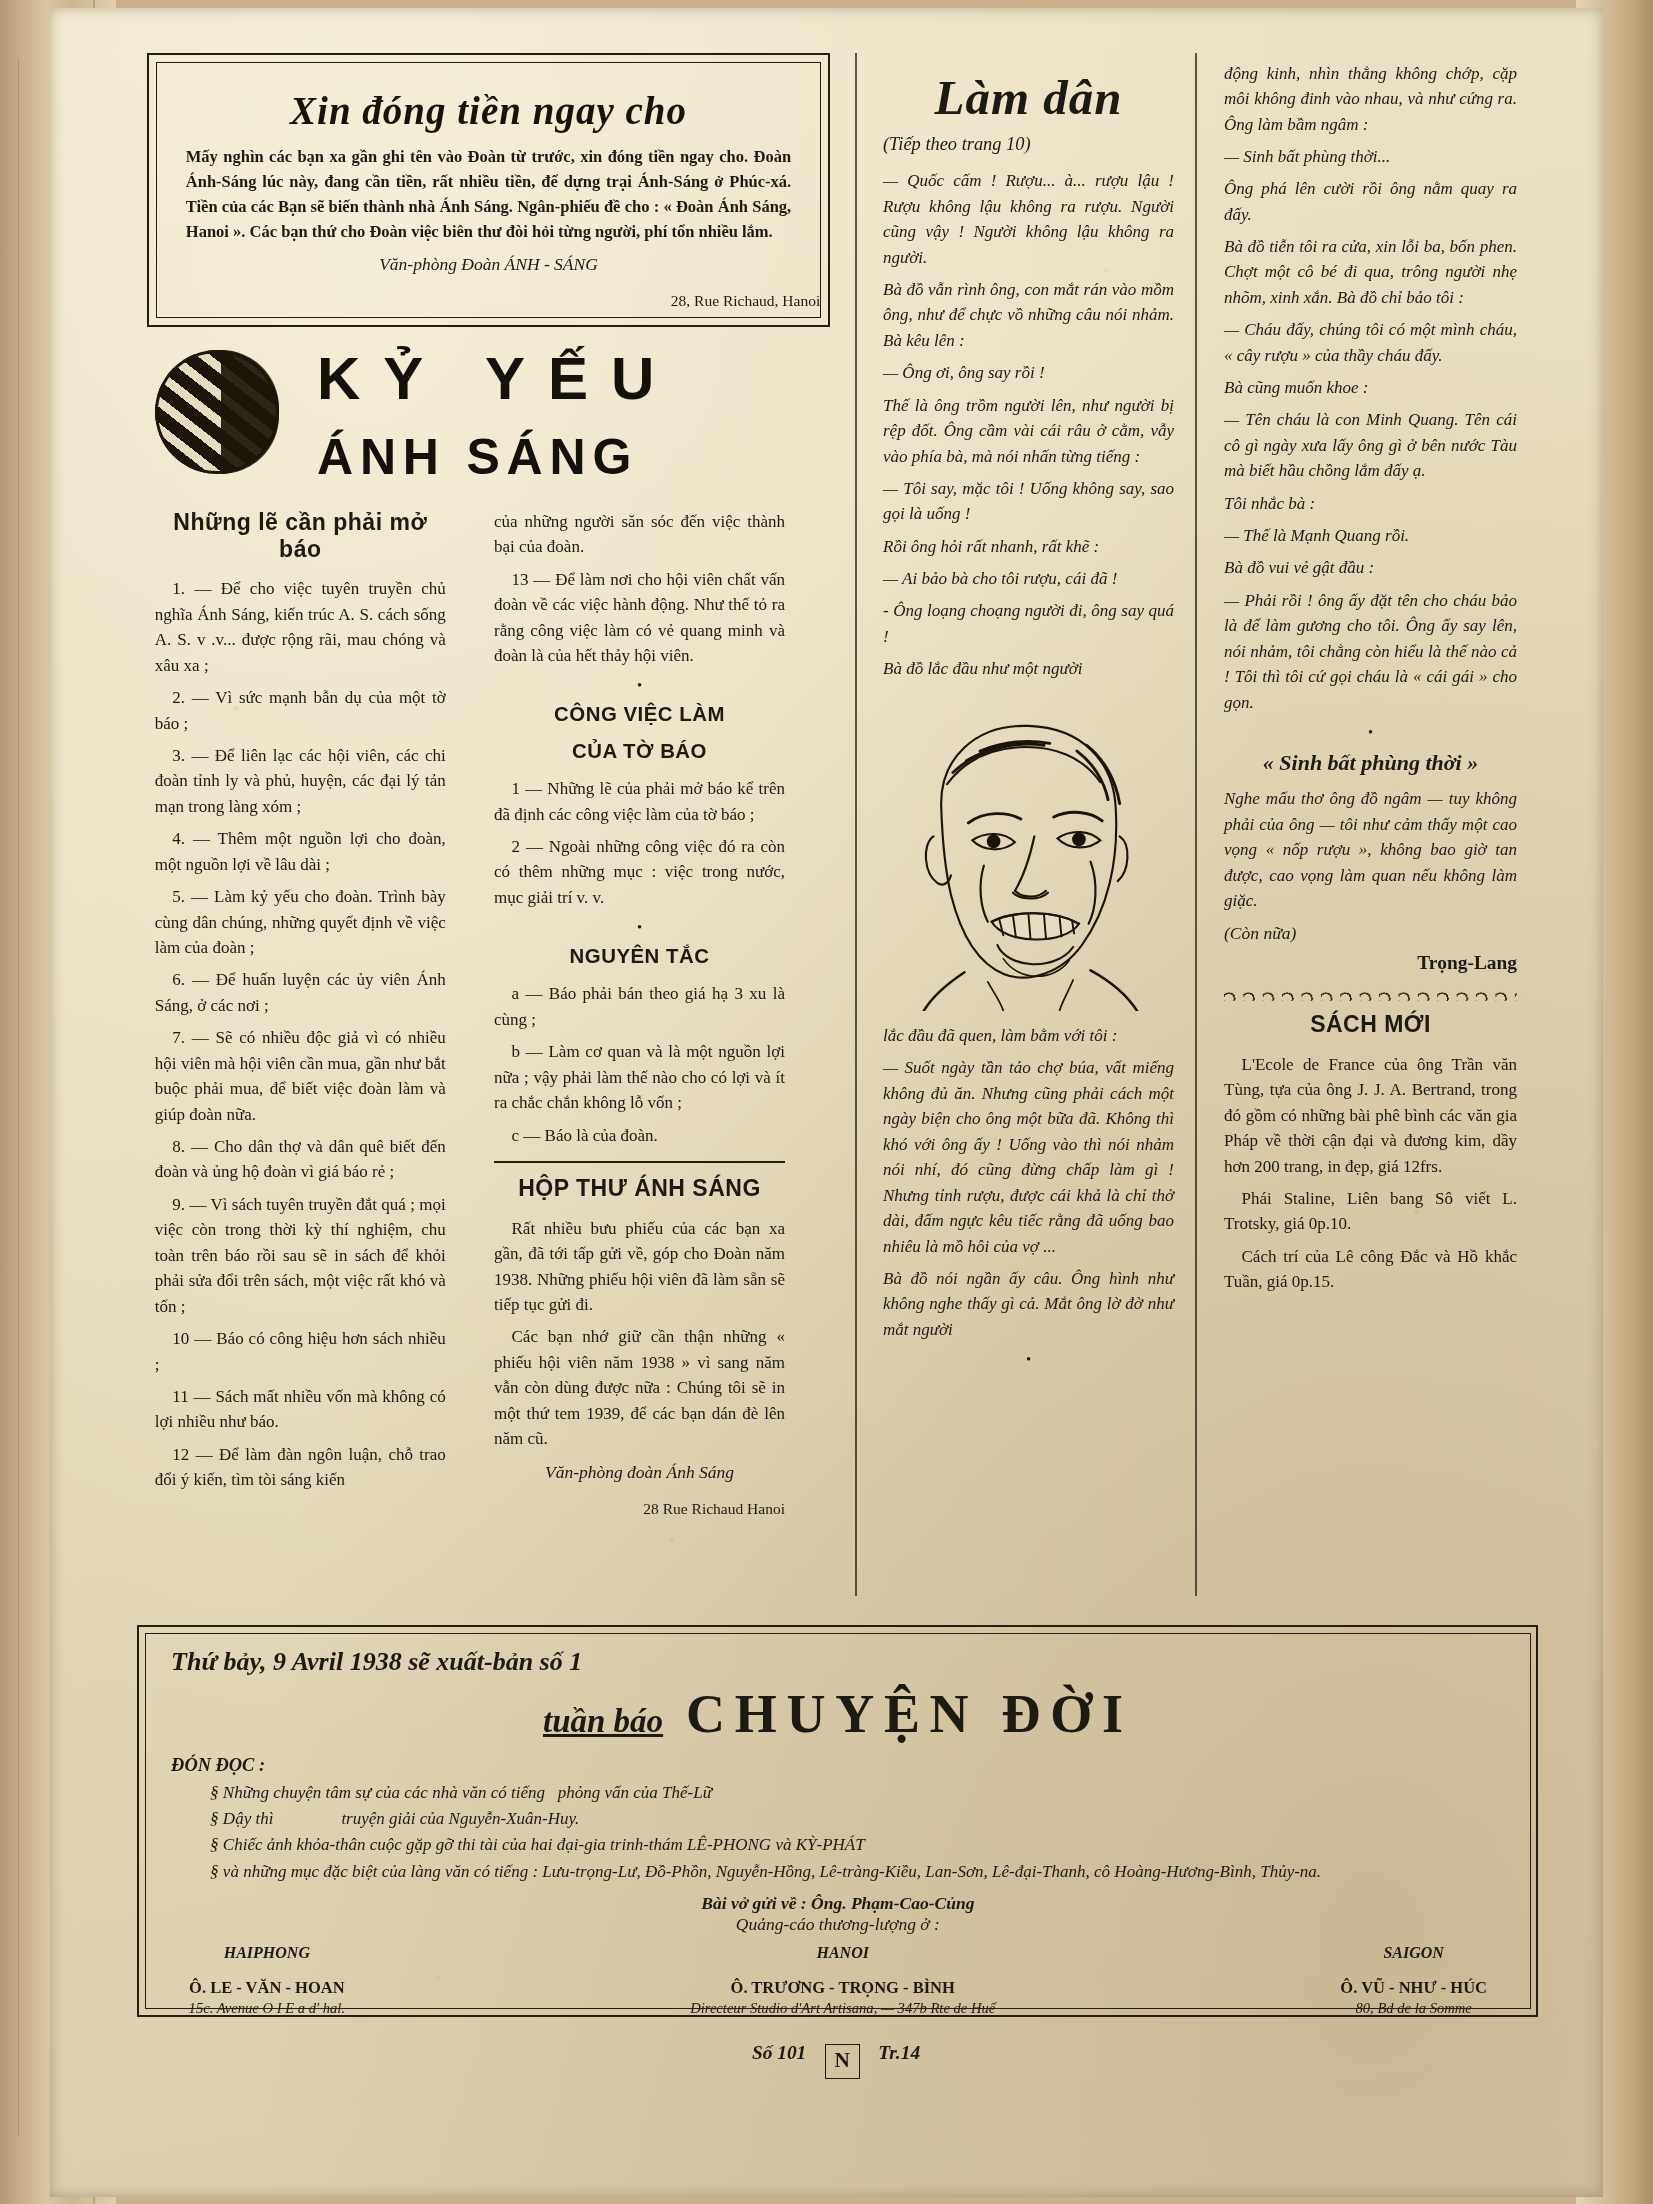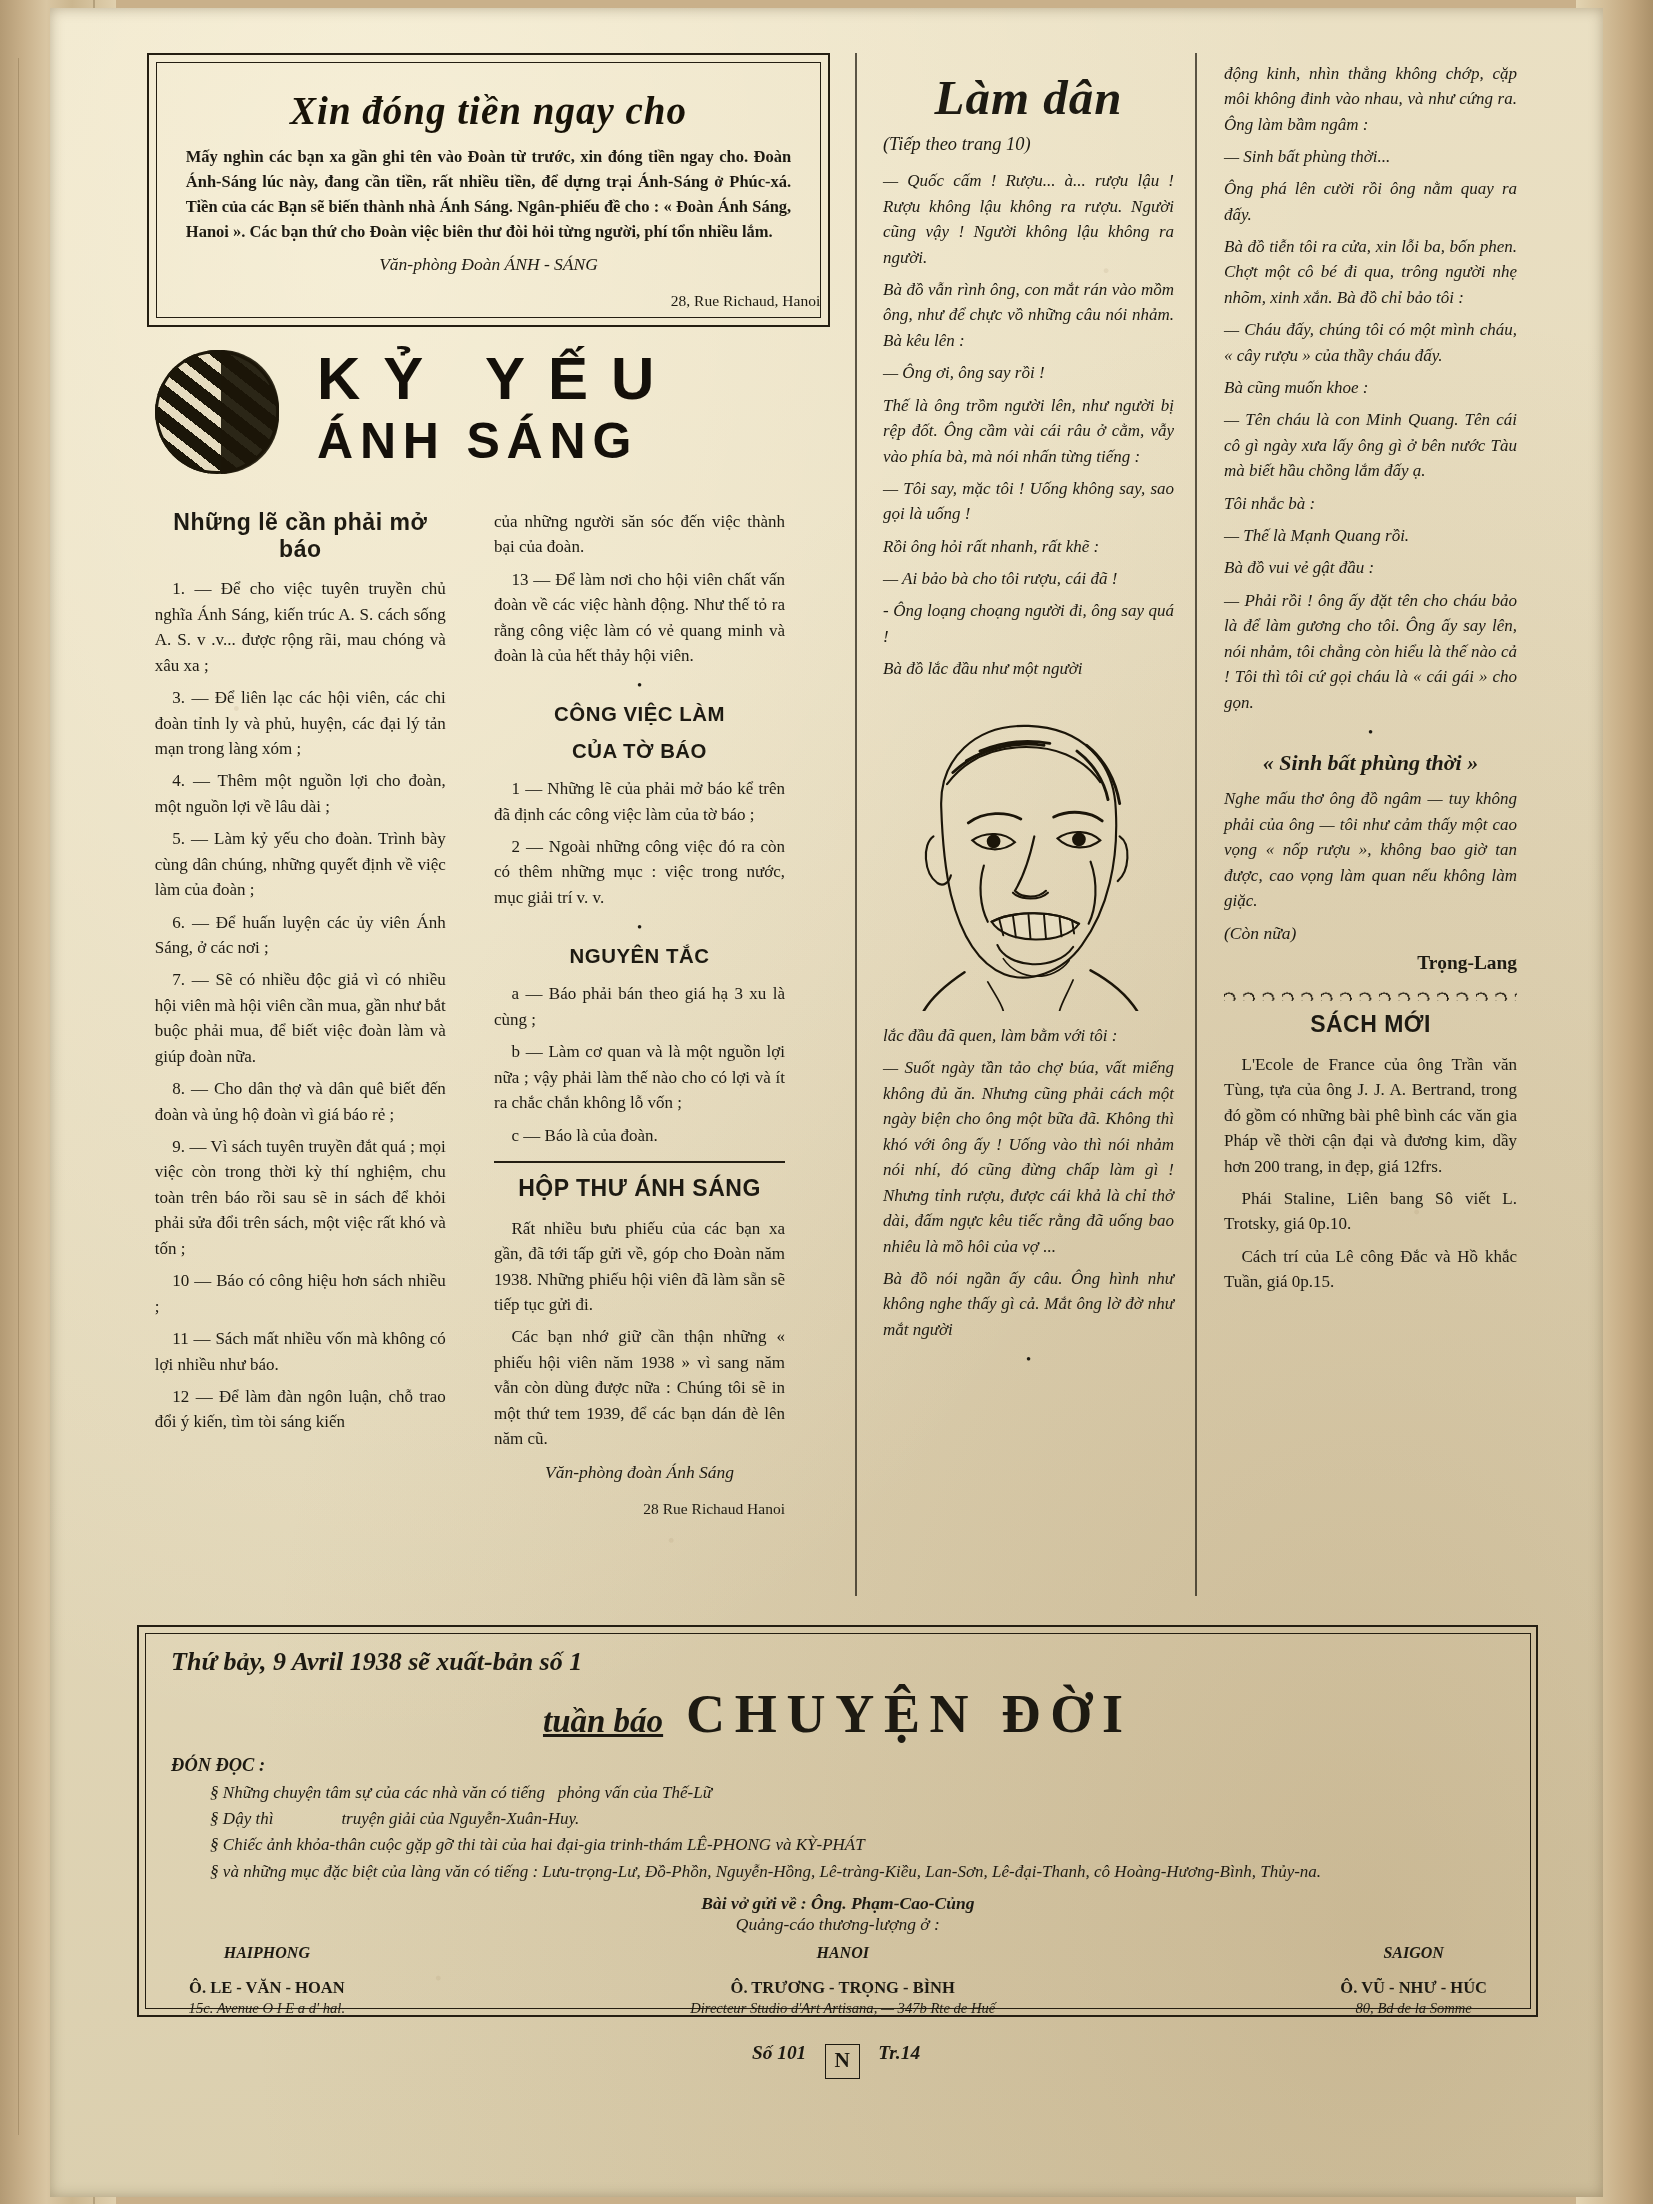--- a/index.html
+++ b/index.html
@@ -76,21 +76,21 @@
   }
   .logo:after{
     content:"";position:absolute;right:0;top:0;width:58px;height:124px;
     background:#1b1609;border-radius:0 62px 62px 0;opacity:.92;
   }
   .mh1,.mh2{
     position:absolute;left:170px;font-weight:bold;letter-spacing:8.7px;
     color:#14100a;font-family:"Liberation Sans",sans-serif;
   }
   .mh1{top:0;font-size:60px;letter-spacing:23px;}
-  .mh2{top:68px;font-size:50px;letter-spacing:6.8px;}
+  .mh2{top:84px;font-size:50px;letter-spacing:6.8px;}
 
   h3.sec{
     font-size:23px;font-weight:bold;text-align:center;margin:0 0 13.6px 0;
     font-family:"Liberation Sans",sans-serif;letter-spacing:0.5px;
   }
   h3.sec.small{font-size:20.4px;}
   .rule{height:1.9px;background:#241e12;margin:12.6px 0 12.6px 0;}
   .dot{text-align:center;font-size:14.6px;margin:8.7px 0;}
 
   
@@ -173,20 +173,21 @@
 
     <div class="masthead">
       <div class="logo"></div>
       <div class="mh1">KỶ YẾU</div>
       <div class="mh2">ÁNH SÁNG</div>
     </div>
 
     <div class="col" style="left:7.8px;top:456px;width:291px;">
       <h3 class="sec">Những lẽ cần phải mở báo</h3>
       <p class="hang">1. — Để cho việc tuyên truyền chủ nghĩa Ánh Sáng, kiến trúc A. S. cách sống A. S. v .v... được rộng rãi, mau chóng và xâu xa ;</p>
+      <p class="hang">2. — Vì sức mạnh bẫn dụ của một tờ báo ;</p>
       <p class="hang">3. — Để liên lạc các hội viên, các chi đoàn tỉnh ly và phủ, huyện, các đại lý tản mạn trong làng xóm ;</p>
       <p class="hang">4. — Thêm một nguồn lợi cho đoàn, một nguồn lợi về lâu dài ;</p>
       <p class="hang">5. — Làm kỷ yếu cho đoàn. Trình bày cùng dân chúng, những quyết định về việc làm của đoàn ;</p>
       <p class="hang">6. — Để huấn luyện các ủy viên Ánh Sáng, ở các nơi ;</p>
       <p class="hang">7. — Sẽ có nhiều độc giả vì có nhiều hội viên mà hội viên cần mua, gần như bắt buộc phải mua, để biết việc đoàn làm và giúp đoàn nữa.</p>
       <p class="hang">8. — Cho dân thợ và dân quê biết đến đoàn và ủng hộ đoàn vì giá báo rẻ ;</p>
       <p class="hang">9. — Vì sách tuyên truyền đắt quá ; mọi việc còn trong thời kỳ thí nghiệm, chu toàn trên báo rồi sau sẽ in sách để khỏi phải sửa đổi trên sách, một việc rất khó và tốn ;</p>
       <p class="hang">10 — Báo có công hiệu hơn sách nhiều ;</p>
       <p class="hang">11 — Sách mất nhiều vốn mà không có lợi nhiều như báo.</p>
       <p class="hang">12 — Để làm đàn ngôn luận, chỗ trao đổi ý kiến, tìm tòi sáng kiến</p>

